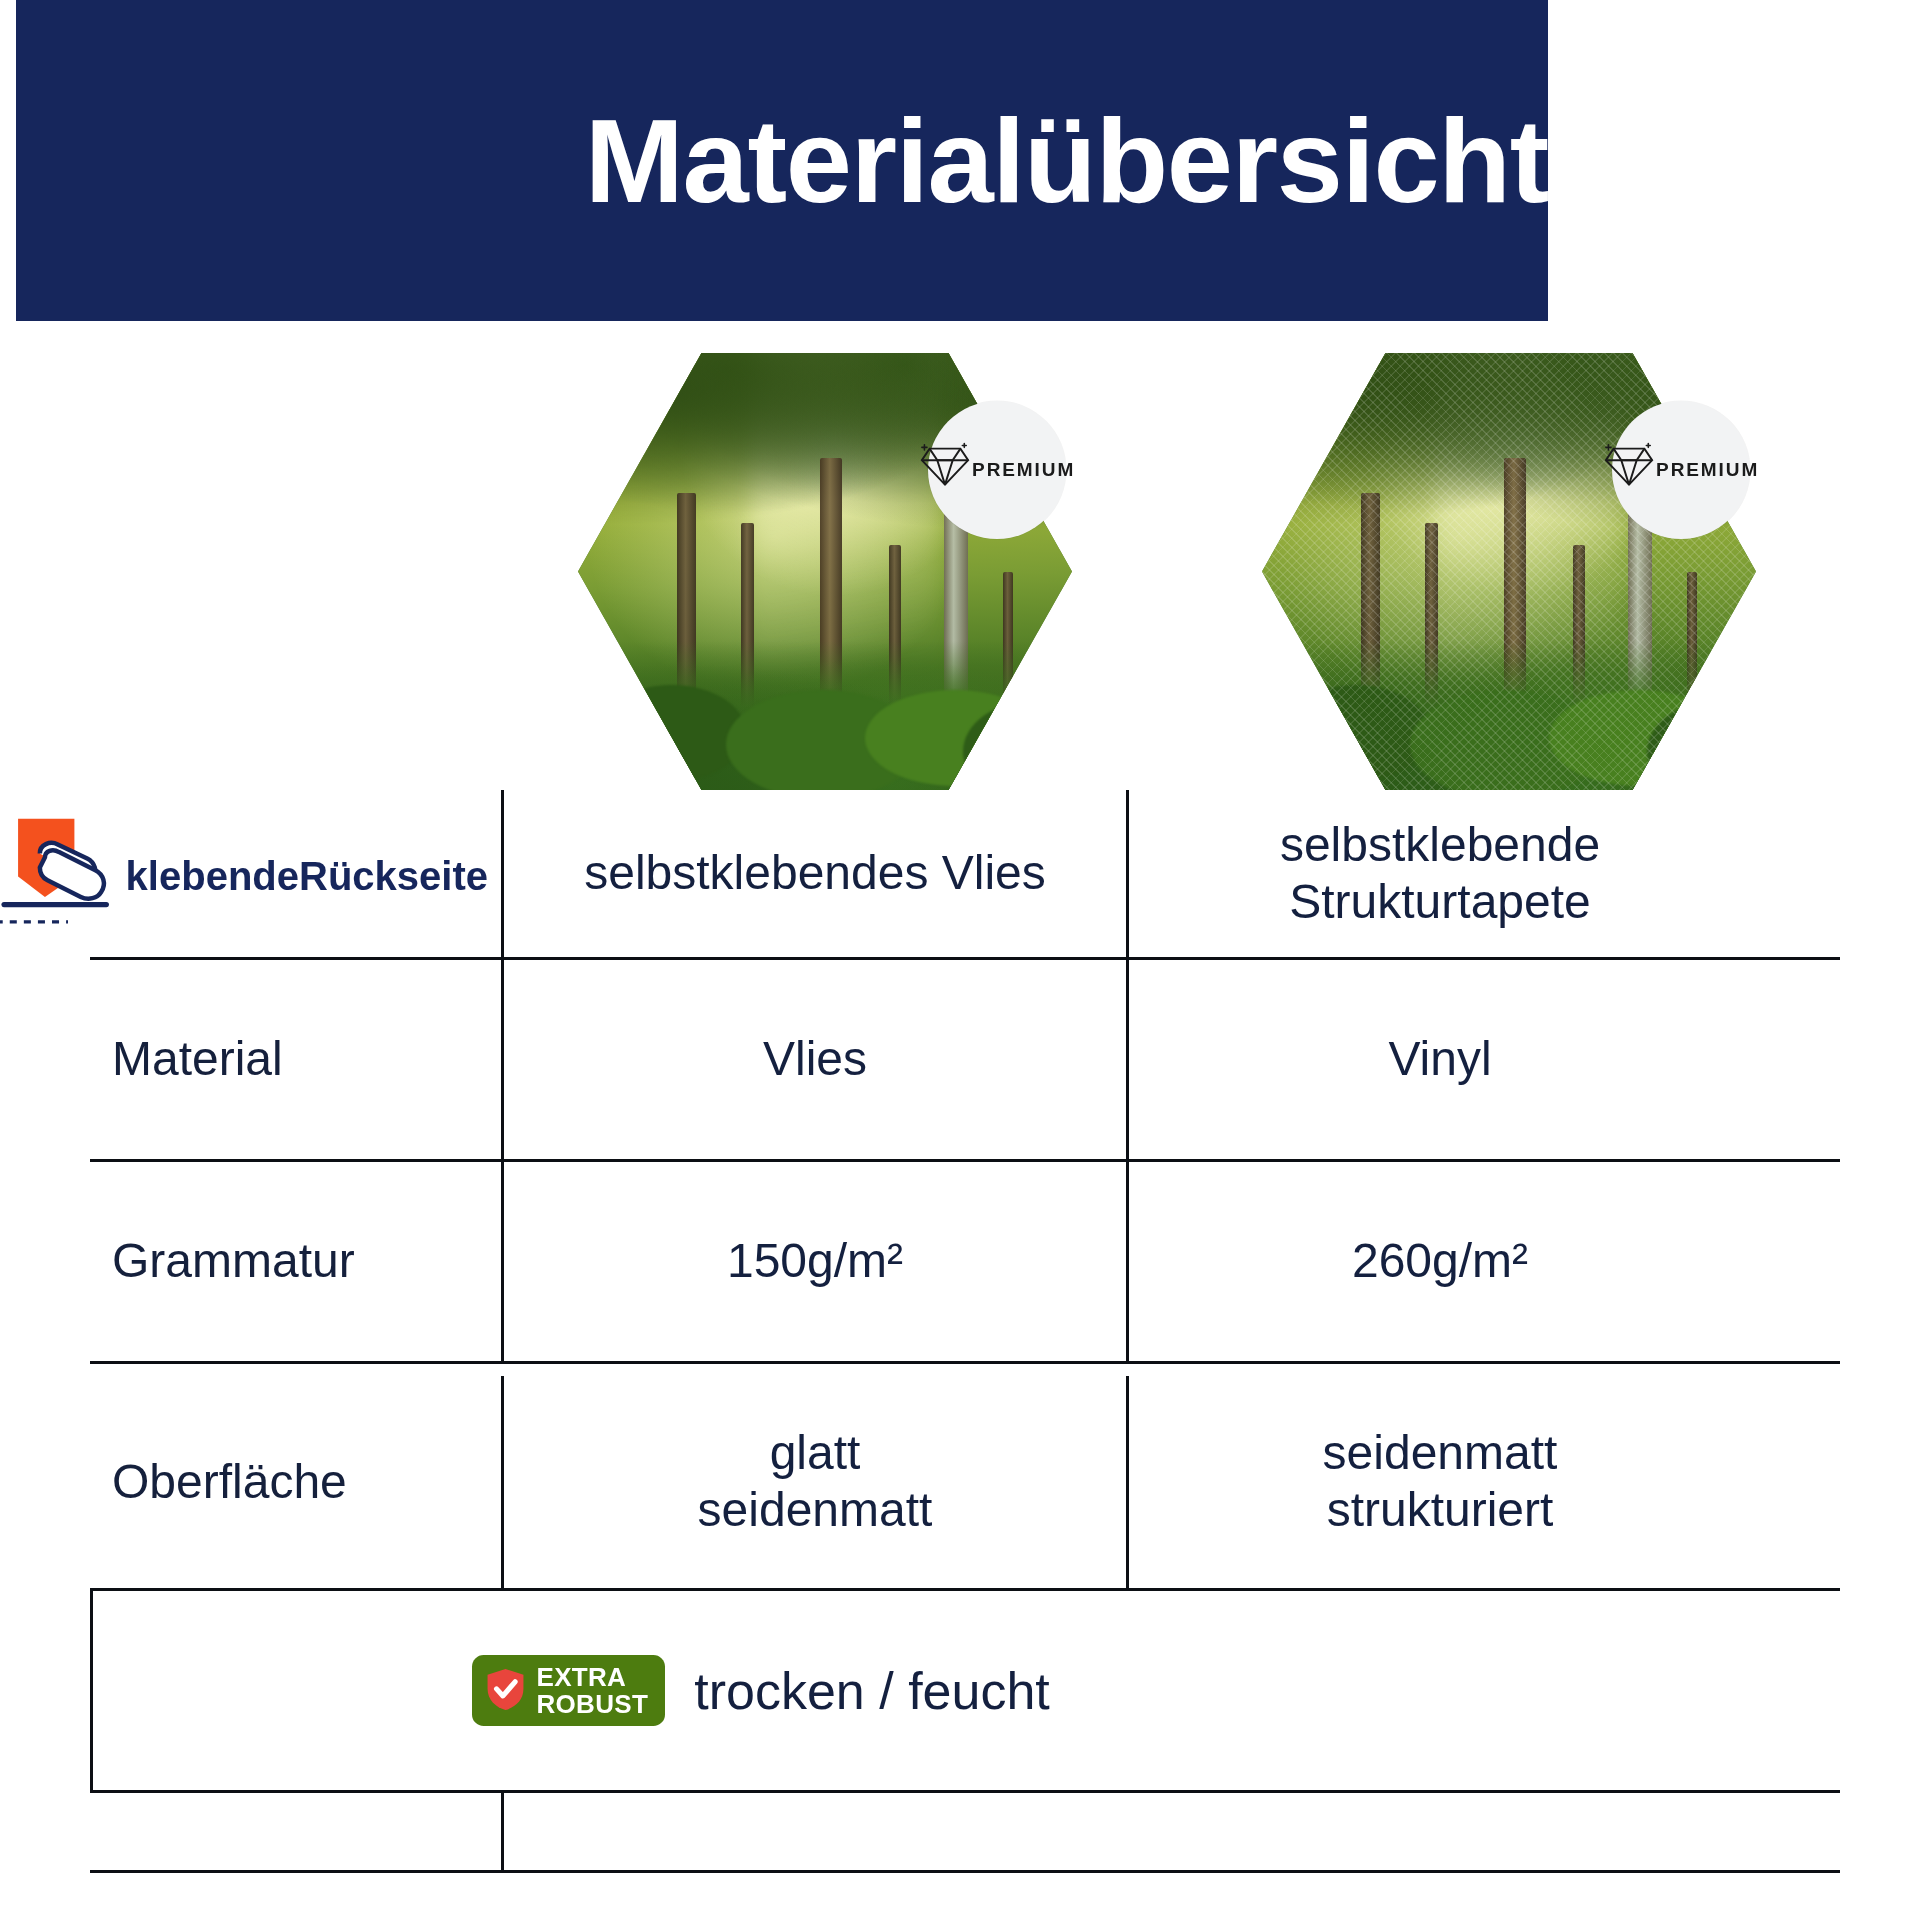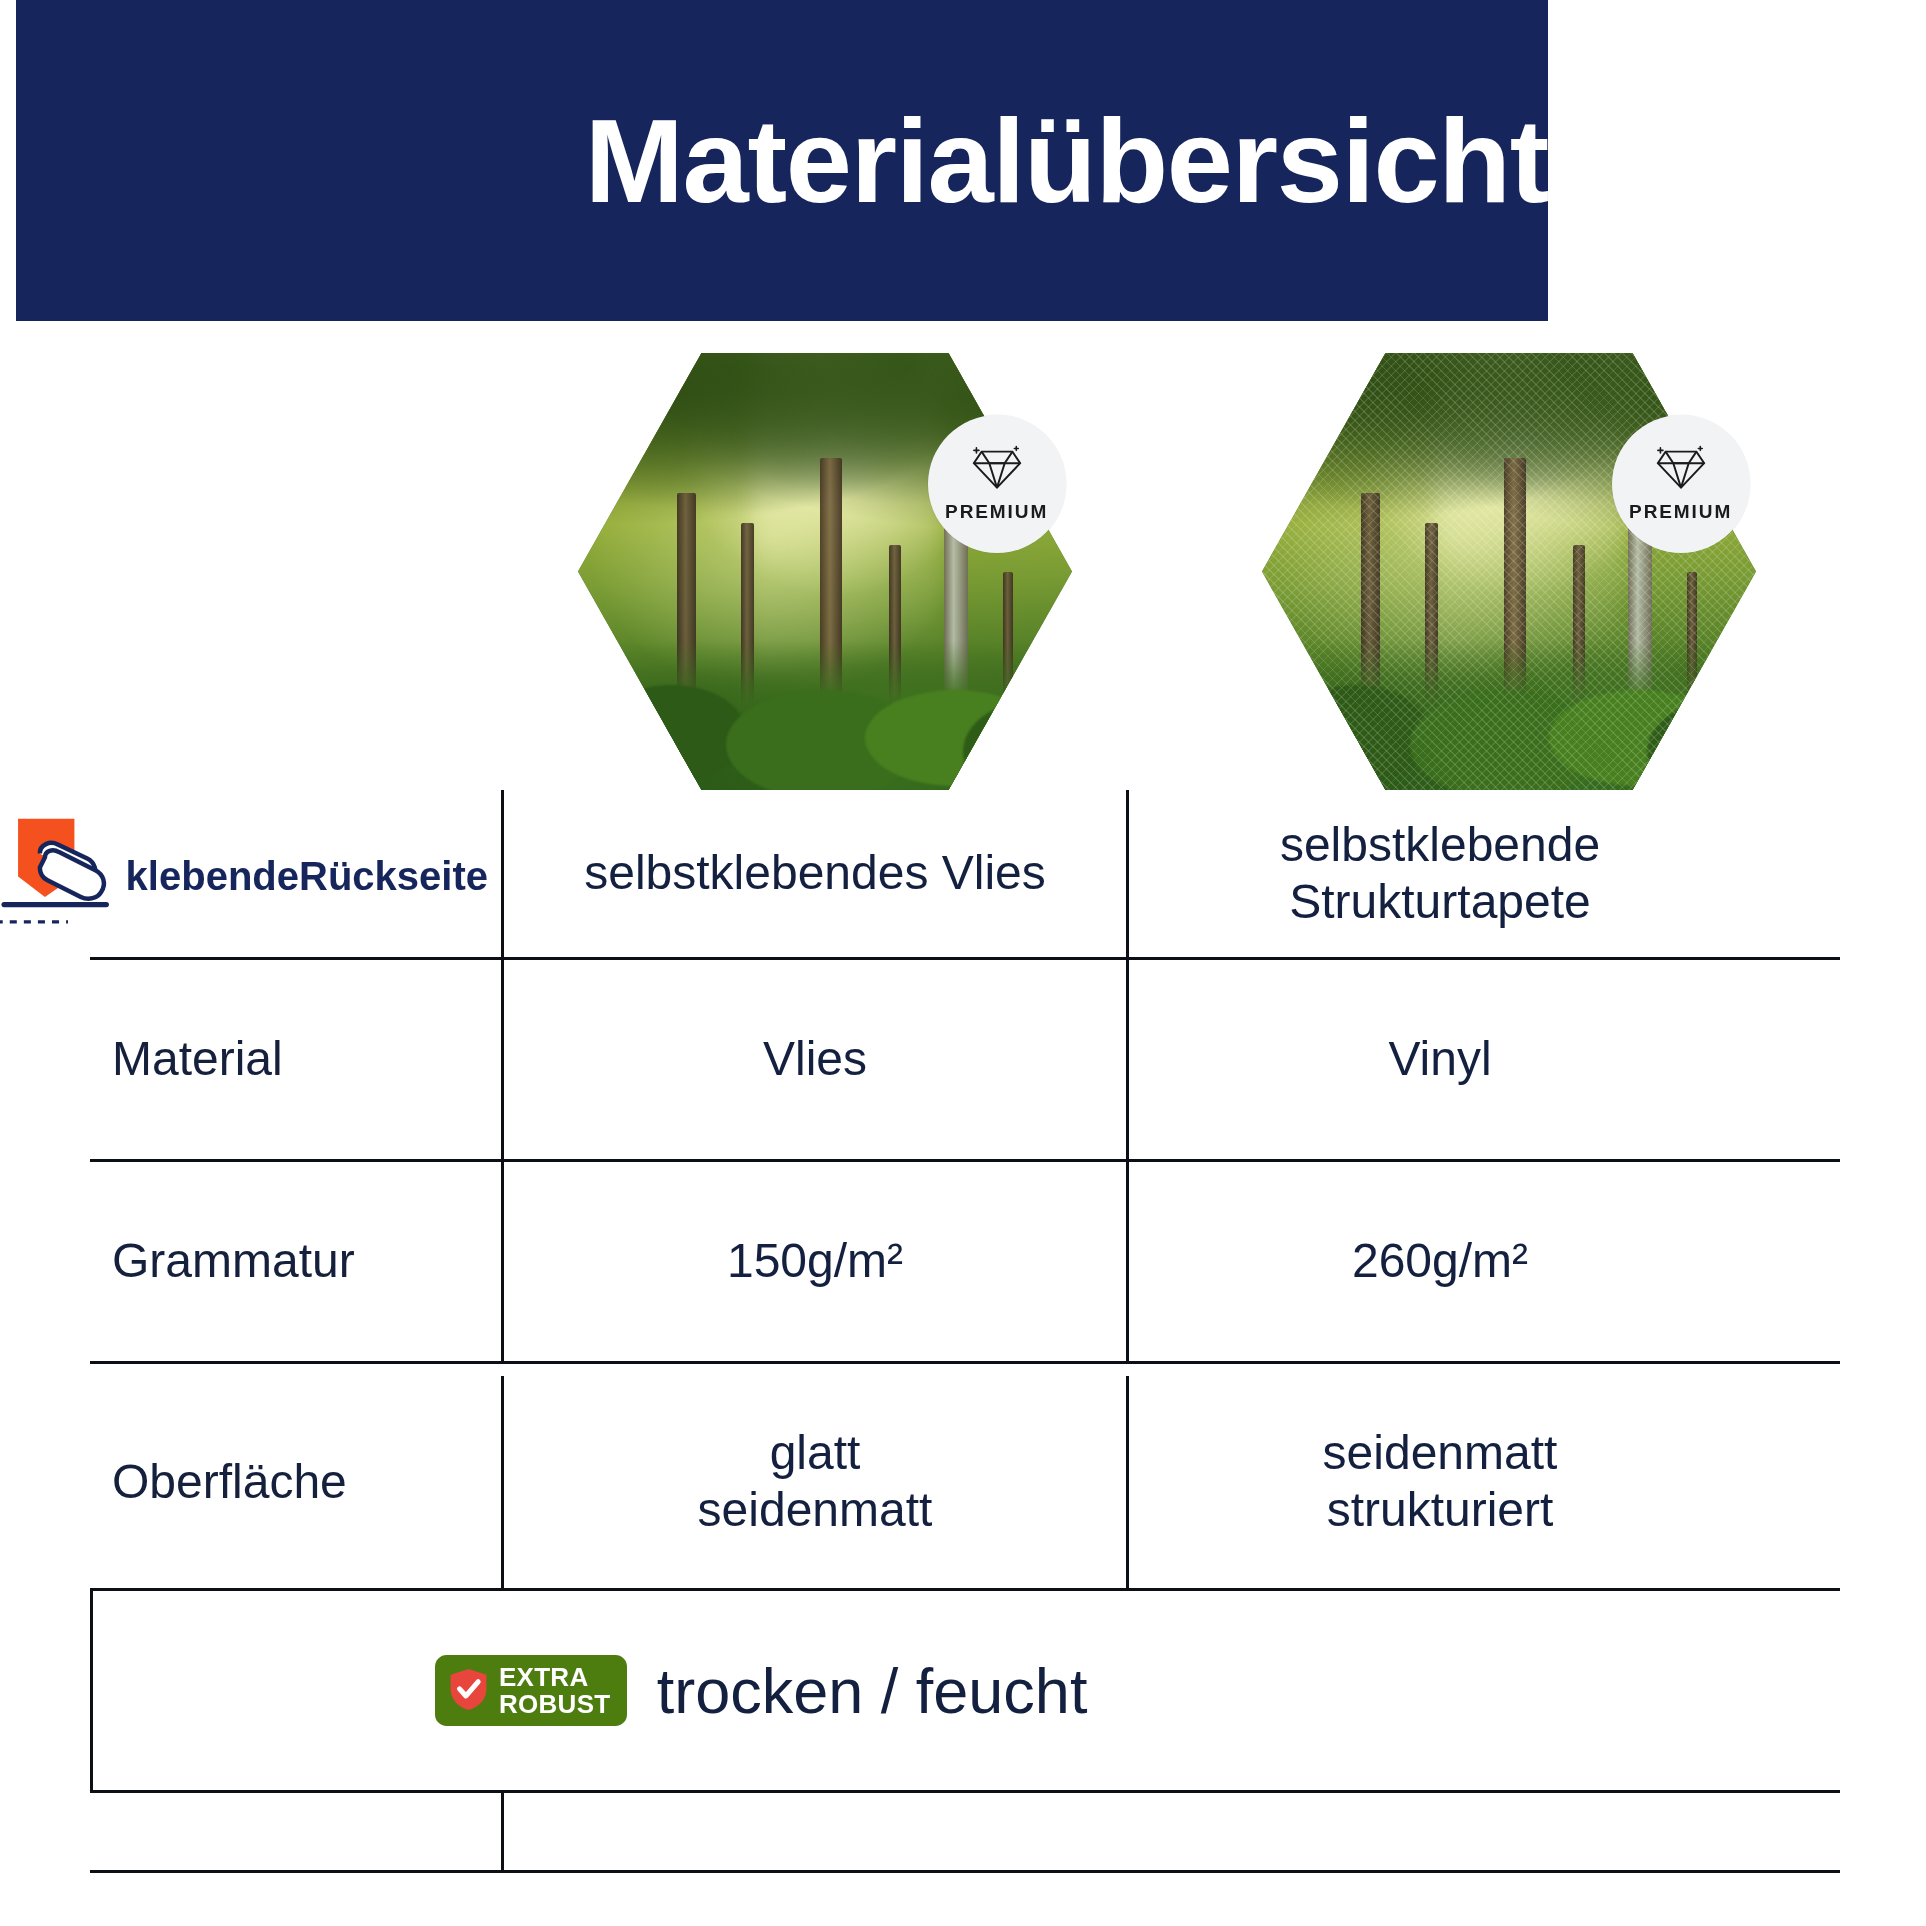--- a/index.html
+++ b/index.html
@@ -133,28 +133,28 @@
     opacity: 0.5;
     background-image:
       repeating-linear-gradient(45deg, rgba(255,255,255,0.30) 0 1.3px, rgba(255,255,255,0) 1.3px 6.4px),
       repeating-linear-gradient(-45deg, rgba(255,255,255,0.22) 0 1.3px, rgba(255,255,255,0) 1.3px 6.4px);
   }
 
   
   .premium-badge {
     position: absolute;
     right: 6.4px;
-    top: 62px;
+    top: 48px;
     width: 138px;
     height: 138px;
     border-radius: 50%;
     background: #f2f3f4;
     box-shadow: 0 0 0 0.6px rgba(0,0,0,0.05);
     display: flex;
-    flex-direction: column;
+    flex-direction: row;
     align-items: center;
     justify-content: center;
     color: #1b1b1b;
   }
   .premium-badge .diamond { margin-bottom: 5.1px; }
   .premium-badge .ptext {
     font-size: 19px;
     font-weight: bold;
     letter-spacing: 1.9px;
   }
@@ -248,21 +248,21 @@
   .robust-badge .shield { flex: 0 0 auto; }
   .robust-text {
     color: #ffffff;
     font-weight: bold;
     font-size: 26px;
     line-height: 1.02;
     letter-spacing: 0.3px;
     text-align: left;
   }
   .wipe-value {
-    font-size: 63px;
+    font-size: 52px;
     color: #14203f;
     white-space: nowrap;
     text-align: right;
   }
 </style>
 </head>
 <body>
 
 <div class="page">
 

